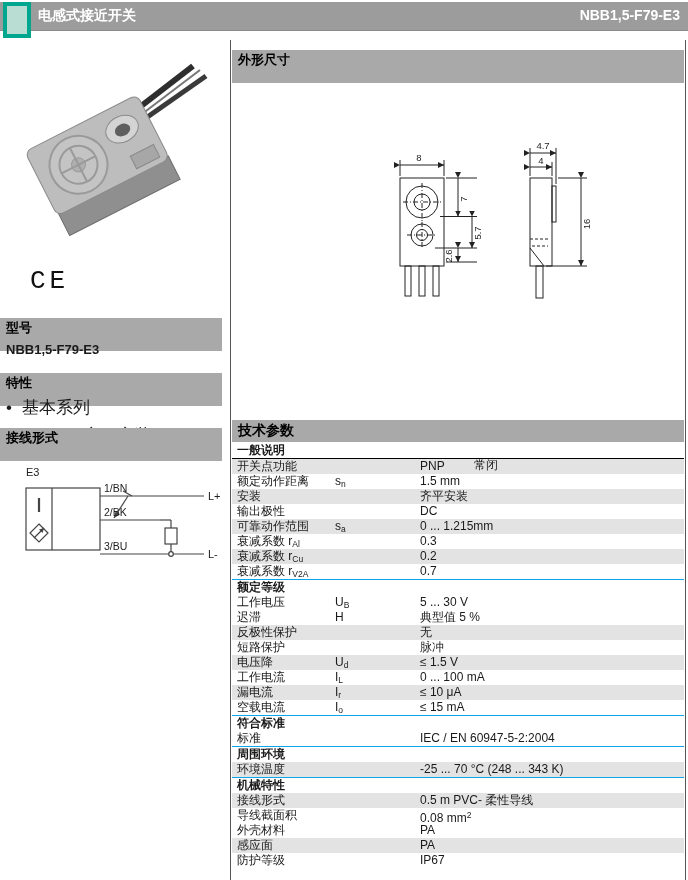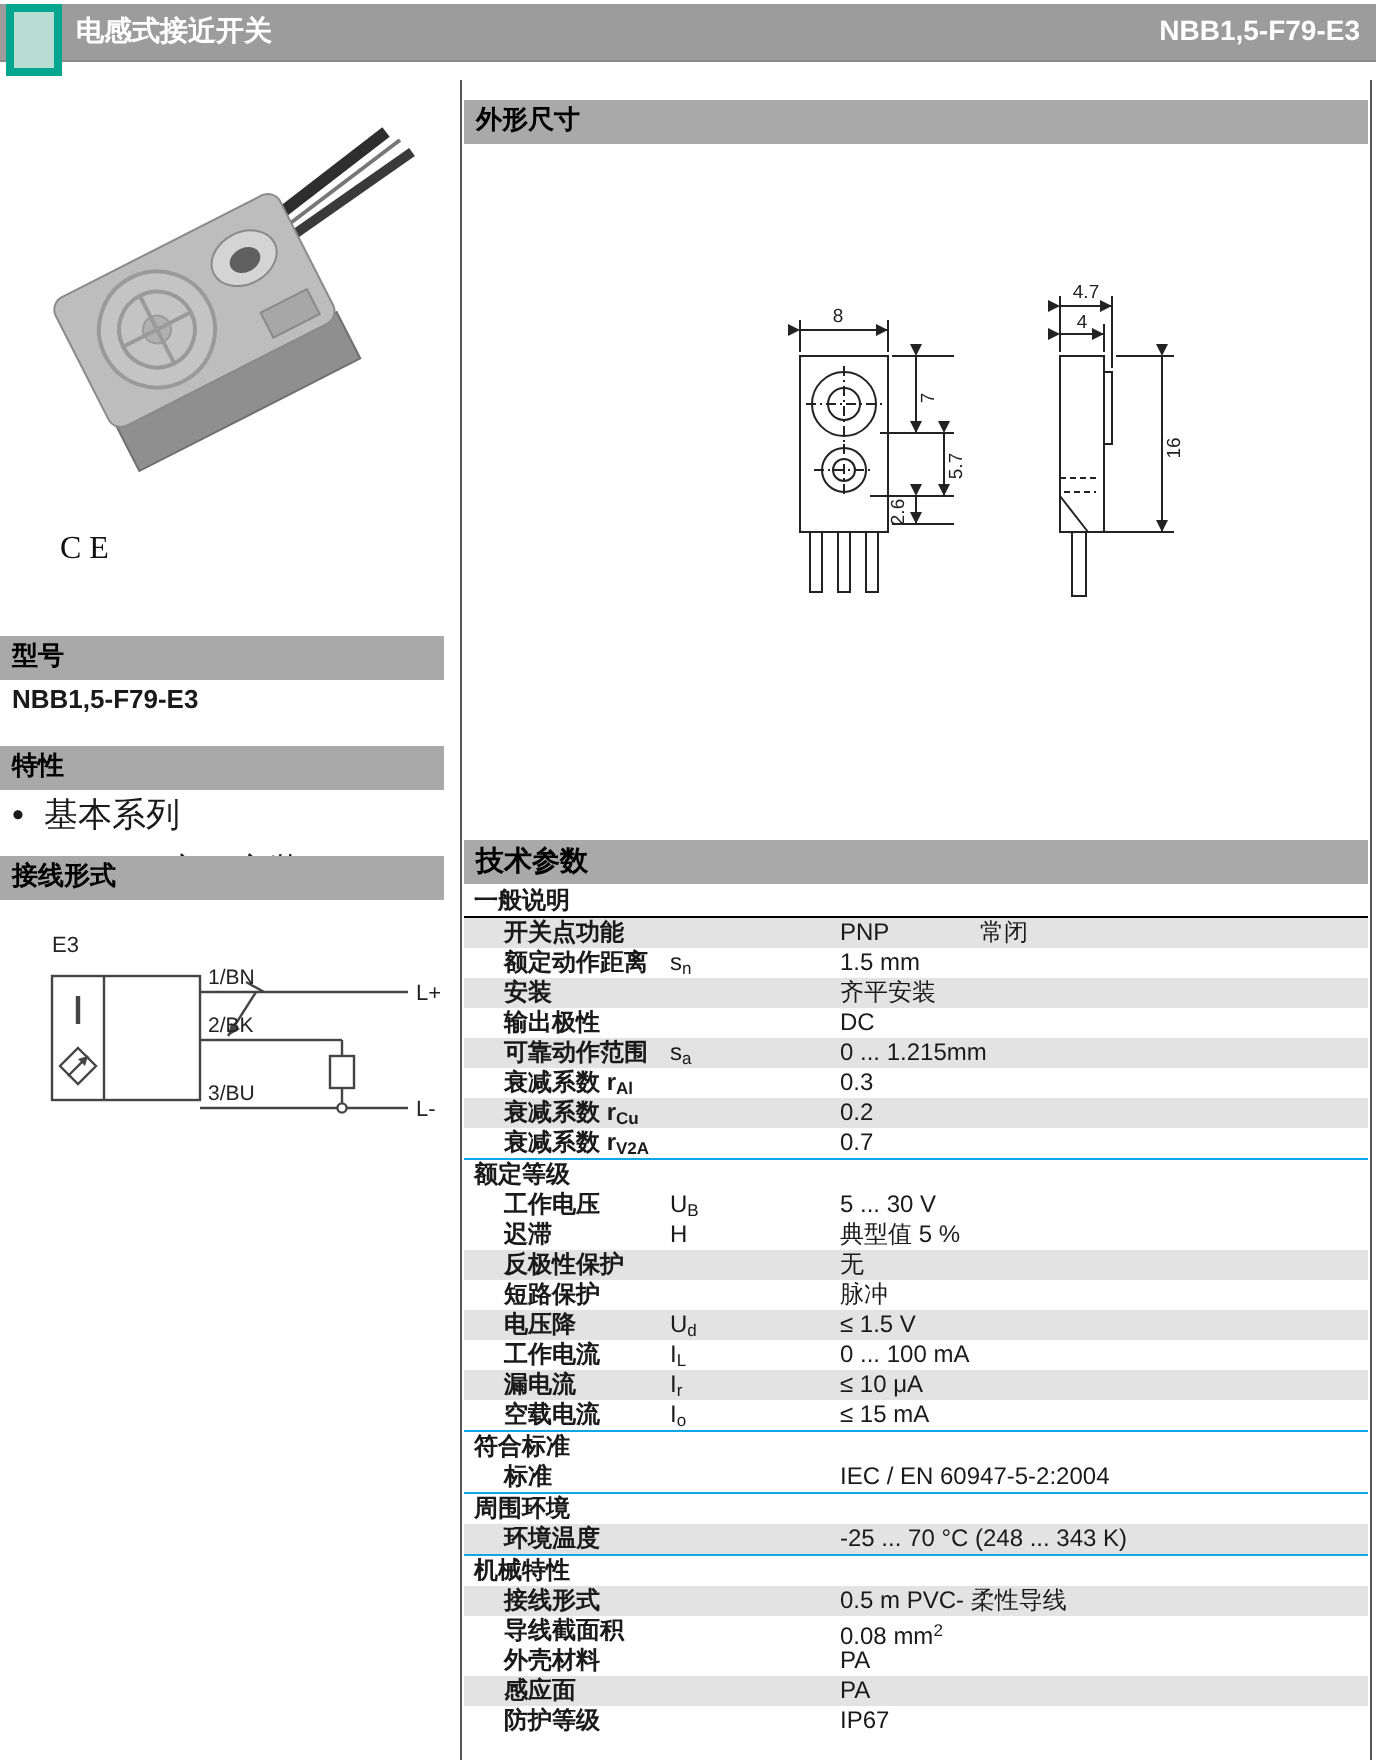--- a/index.html
+++ b/index.html
@@ -8,41 +8,41 @@
   
   .topbar{position:absolute;left:0;top:2px;width:688px;height:28px;background:#9c9c9c;
           border-bottom:1px solid #8a8a8a;}
   .topbar .title{position:absolute;left:38px;top:5px;font-size:14px;font-weight:bold;color:#fff;font-family:Liberation Serif, serif;}
   .topbar .model{position:absolute;right:8px;top:5px;font-size:14px;font-weight:bold;color:#fff;}
   .doc-icon{position:absolute;left:3px;top:2px;width:20px;height:28px;background:#b9ddd2;
             border:4px solid #00a78e;}
   
   .vrule{position:absolute;top:40px;bottom:0;width:1px;background:#555;}
   
-  .secbar{position:absolute;height:22px;line-height:19px;background:#a9a9a9;
+  .secbar{position:absolute;height:33px;line-height:19px;background:#a9a9a9;
           font-size:13px;font-weight:bold;padding-left:6px;box-sizing:border-box;color:#000;}
   .secbar.left{left:0;width:222px;}
   .secbar.right{left:232px;width:452px;}
   
   .model-value{position:absolute;left:6px;top:342px;font-size:13px;font-weight:bold;}
   .features{position:absolute;left:6px;top:396px;font-size:17px;}
   .features .feat{margin-bottom:5px;}
   .features .bullet{display:inline-block;width:16px;}
-  .ce-mark{position:absolute;left:30px;top:266px;font-size:16px;letter-spacing:4px;
-           font-family:Liberation Serif, serif;color:#111;}
+  .ce-mark{position:absolute;left:30px;top:266px;font-size:26px;letter-spacing:4px;
+           font-family:Liberation Mono, monospace;color:#111;}
   
   .ttable{position:absolute;left:232px;top:443px;width:452px;font-size:12px;}
   .gtitle{height:15px;line-height:15px;font-weight:bold;padding-left:5px;border-top:1px solid #0ea5e9;}
   .gtitle.first{border-top:none;border-bottom:1px solid #000;}
   .trow{position:relative;height:15px;line-height:15px;}
   .trow.shade{background:#e3e3e3;}
-  .tlabel{position:absolute;left:20px;top:0;white-space:nowrap;font-weight:bold;}
+  .tlabel{position:absolute;left:5px;top:0;white-space:nowrap;}
   .tsym{position:absolute;left:103px;top:0;}
   .tval{position:absolute;left:188px;top:0;white-space:nowrap;}
-  .tval2{position:absolute;left:258px;top:0;}
+  .tval2{position:absolute;left:242px;top:0;font-family:Liberation Mono, monospace;}
   sub{font-size:8.5px;vertical-align:-2px;}
   sup{font-size:8.5px;vertical-align:4px;}
   svg text{font-family:"Liberation Sans","DejaVu Sans",sans-serif;fill:#222;}
 </style>
 </head>
 <body>
 
 <div id="page">
 
   <div class="topbar">

